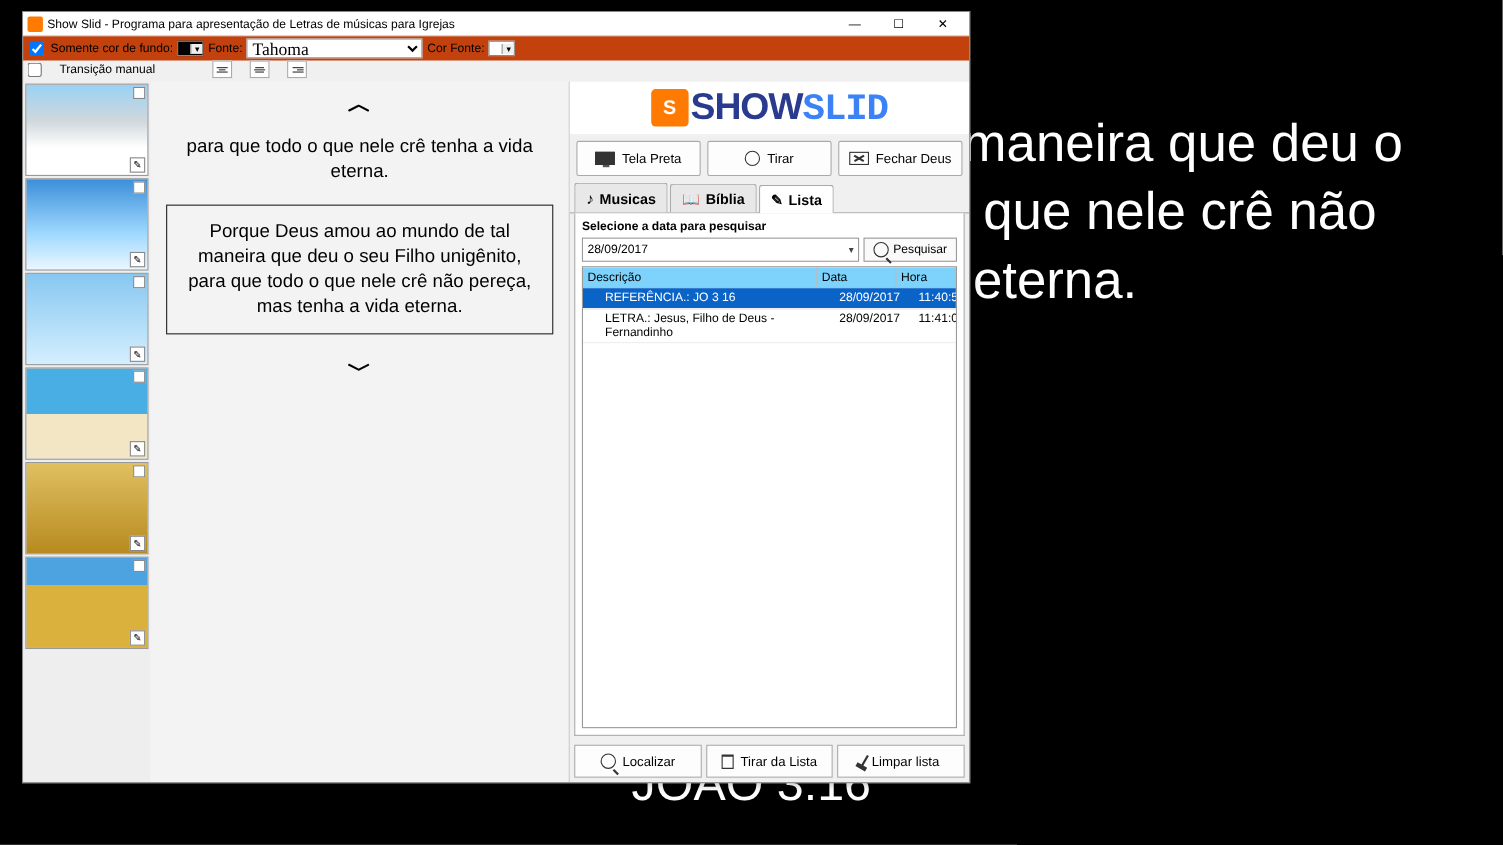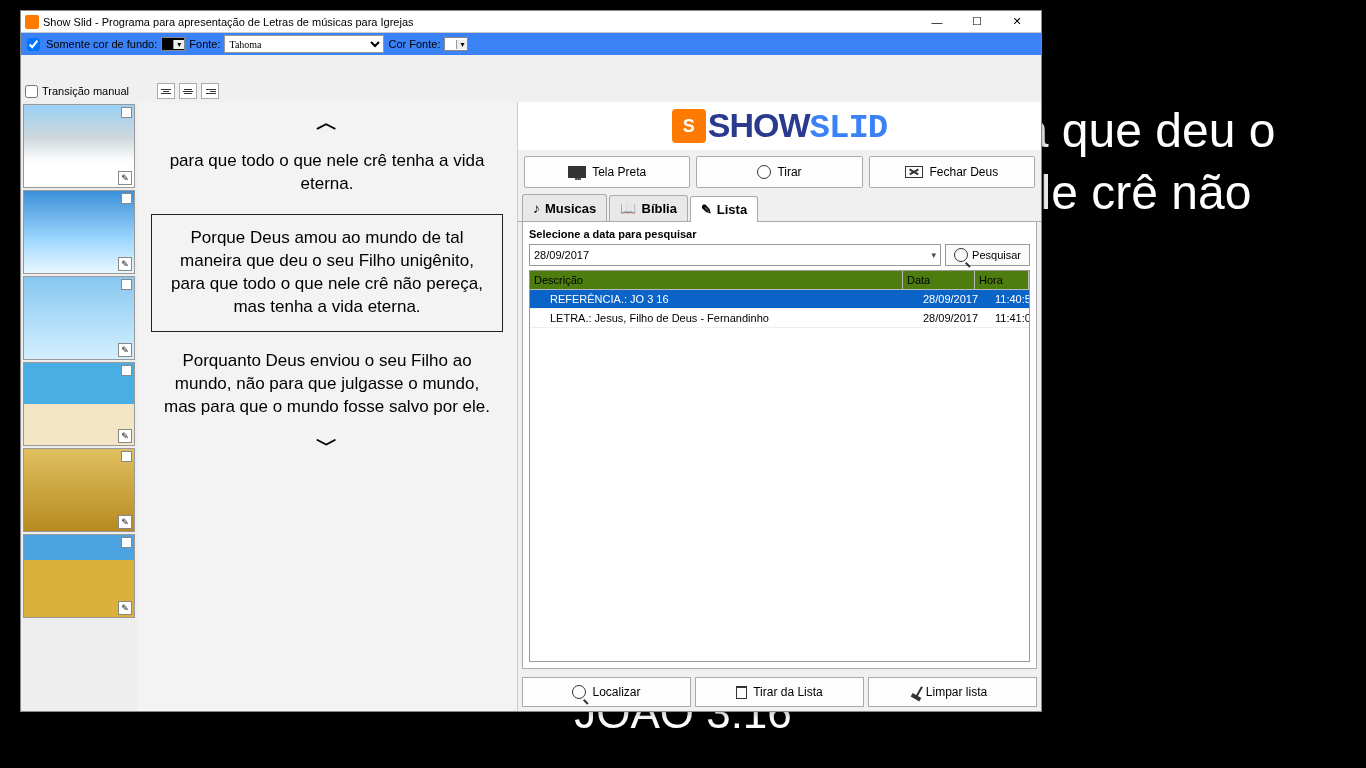--- a/index.html
+++ b/index.html
@@ -16,62 +16,61 @@
 .projection .verse {
   position: absolute; top: 100px; left: 80px; right: 80px;
   font-size: 48px; line-height: 1.3; text-align: center;
 }
 .projection .ref {
   position: absolute; bottom: 30px; width: 100%;
   text-align: center; font-size: 44px;
 }
 .app-window {
   position: absolute; left: 20px; top: 10px;
-  width: 1022px; height: 702px;
+  width: 862px; height: 702px;
   background: #f0f0f0; border: 1px solid #888;
   z-index: 10; display: flex; flex-direction: column;
   box-shadow: 2px 2px 8px rgba(0,0,0,.3);
 }
 .titlebar {
   height: 22px; background: #fff; border-bottom: 1px solid #ccc;
   display: flex; align-items: center; padding: 0 4px;
 }
 .titlebar .icon {
   width: 14px; height: 14px; background: #ff7a00; margin-right: 4px;
   border-radius: 2px; display:inline-block;
 }
 .titlebar .title { flex: 1; font-size: 11px; }
 .winbtns { display: flex; gap: 0; }
 .winbtn {
   width: 40px; height: 20px; display: flex;
   align-items: center; justify-content: center;
   font-size: 11px; cursor: pointer;
 }
 .toolbar {
-  padding: 2px 4px; background: #3b82f6; display: flex;
+  padding: 2px 4px; background: #c2410c; display: flex;
   align-items: center; gap: 4px; font-size: 11px;
 }
 .toolbar input[type=checkbox] { margin: 0 2px; }
 .swatch {
   width: 24px; height: 14px; border: 1px solid #888;
   display: inline-flex; background: #000; align-items:center;
 }
 .swatch.white{ background:#fff;}
 .swatch::after{
   content:"▾"; margin-left:auto; font-size:8px; background:#eee;
   width:10px; text-align:center; border-left:1px solid #999;
 }
 .fontsel {
-  width: 160px; height: 18px; font-size: 10px; font-family:Tahoma;
+  width: 160px; height: 18px; font-size: 16px; font-family:Tahoma;
   border:1px solid #999; background:#fff;
 }
 .toolbar2 {
-  padding: 0 4px 3px 4px; display:flex; align-items:center; gap:4px;
+  padding: 0 4px 3px 4px; display:flex; align-items:center; gap:16px;
   font-size:11px;
-  margin-top:28px;
 }
 .albtn{
   width:18px; height:16px; border:1px solid #aaa; background:#fff;
   display:inline-flex; flex-direction:column; justify-content:center;
   align-items:center; gap:1px; padding:2px;
 }
 .albtn span{ height:1px; background:#333; display:block;}
 .al-left span:nth-child(1){width:80%} .al-left span:nth-child(2){width:50%} .al-left span:nth-child(3){width:80%}
 .al-center span{width:60%} .al-center span:nth-child(2){width:90%}
 .al-right span{width:80%; align-self:flex-end;} .al-right span:nth-child(2){width:50%;}
@@ -166,21 +165,21 @@
 }
 .dateinp::after{content:"▾"; font-size:9px;color:#444;}
 .searchbtn{
   height:22px; padding:0 8px; border:1px solid #999; background:#fafafa;
   display:flex; align-items:center; gap:4px; font-size:11px; cursor:pointer;
 }
 .grid{
   flex:1; border:1px solid #999; background:#fff; font-size:11px;
   display:flex; flex-direction:column; overflow:hidden;
 }
-.grid-head{display:flex; background:#4d7c0f; border-bottom:1px solid #bbb;}
+.grid-head{display:flex; background:#7dd3fc; border-bottom:1px solid #bbb;}
 .grid-head div{padding:3px 4px; border-right:1px solid #bbb;}
 .gc1{flex:1;} .gc2{width:72px;} .gc3{width:54px;}
 .grid-row{display:flex; border-bottom:1px solid #eee;}
 .grid-row div{padding:3px 20px;}
 .grid-row.sel{background:#0a64c8; color:#fff;}
 .bottomrow{display:flex; gap:4px; padding:4px;}
 .botbtn{
   flex:1; height:30px; border:1px solid #aaa; background:#fdfdfd;
   display:flex; align-items:center; justify-content:center; gap:6px;
   font-size:12px; cursor:pointer;
@@ -271,21 +270,20 @@
       <div class="thumb t6">
           <span class="chk"></span>
           <span class="edt">✎</span>
         </div>
     </div>
 
     <div class="lyric-col">
       <div class="navarrow">︿</div>
       <div class="lyric-block">para que todo o que nele crê tenha a vida eterna.</div>
       <div class="lyric-block selected">Porque Deus amou ao mundo de tal maneira que deu o seu Filho unigênito, para que todo o que nele crê não pereça, mas tenha a vida eterna.</div>
-      <div class="lyric-block">Porquanto Deus enviou o seu Filho ao mundo, não para que julgasse o mundo, mas para que o mundo fosse salvo por ele.</div>
       <div class="navarrow">﹀</div>
     </div>
 
     <div class="right-col">
       <div class="logo">
         <span class="sq">S</span>
         <span class="txt"><span class="a">SHOW</span><span class="b">SLID</span></span>
       </div>
       <div class="actionrow">
         <div class="actbtn">

